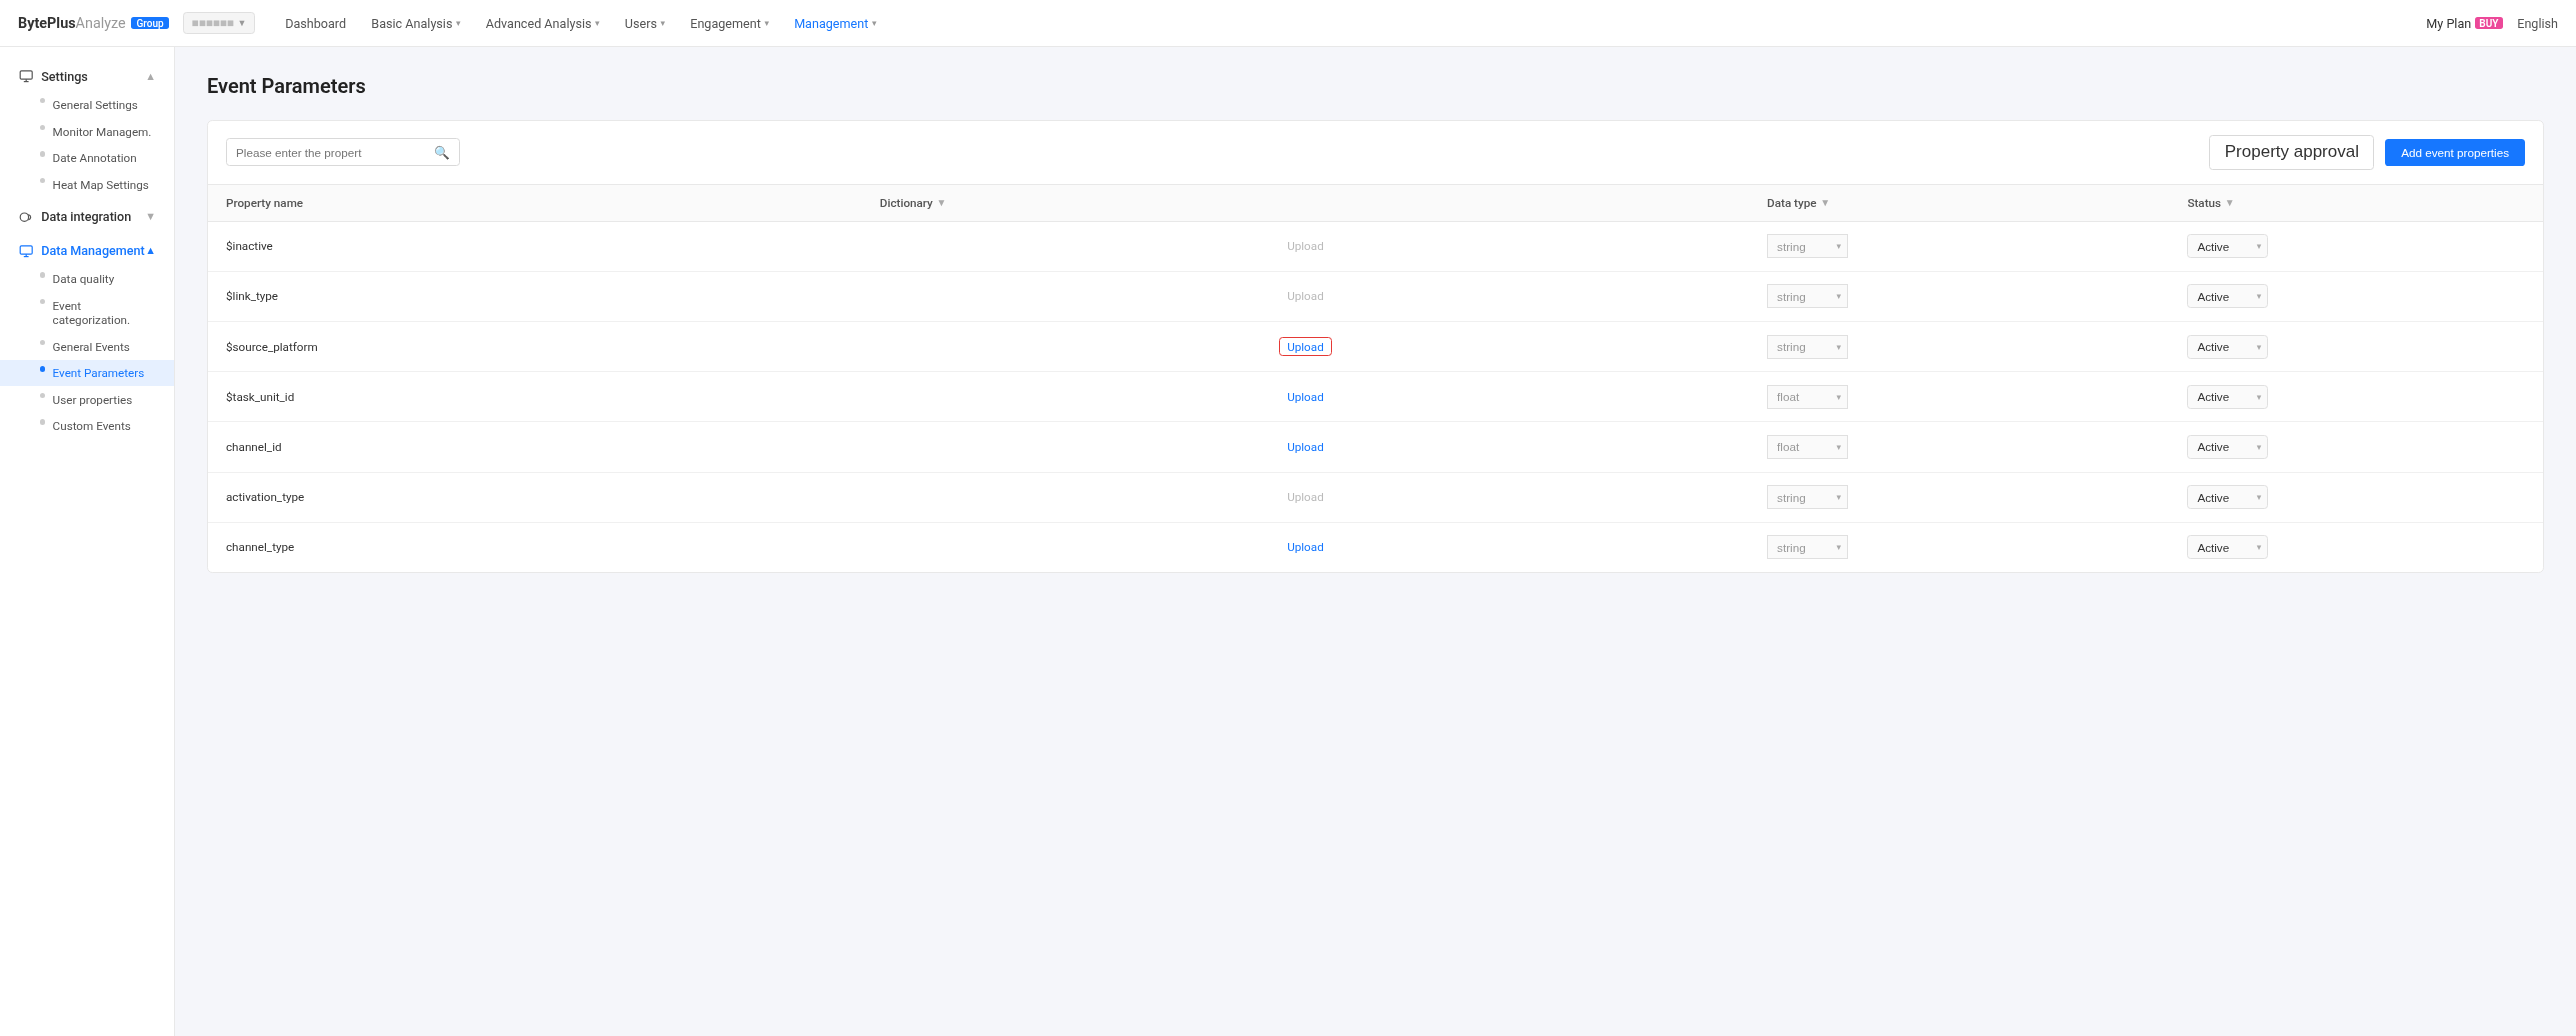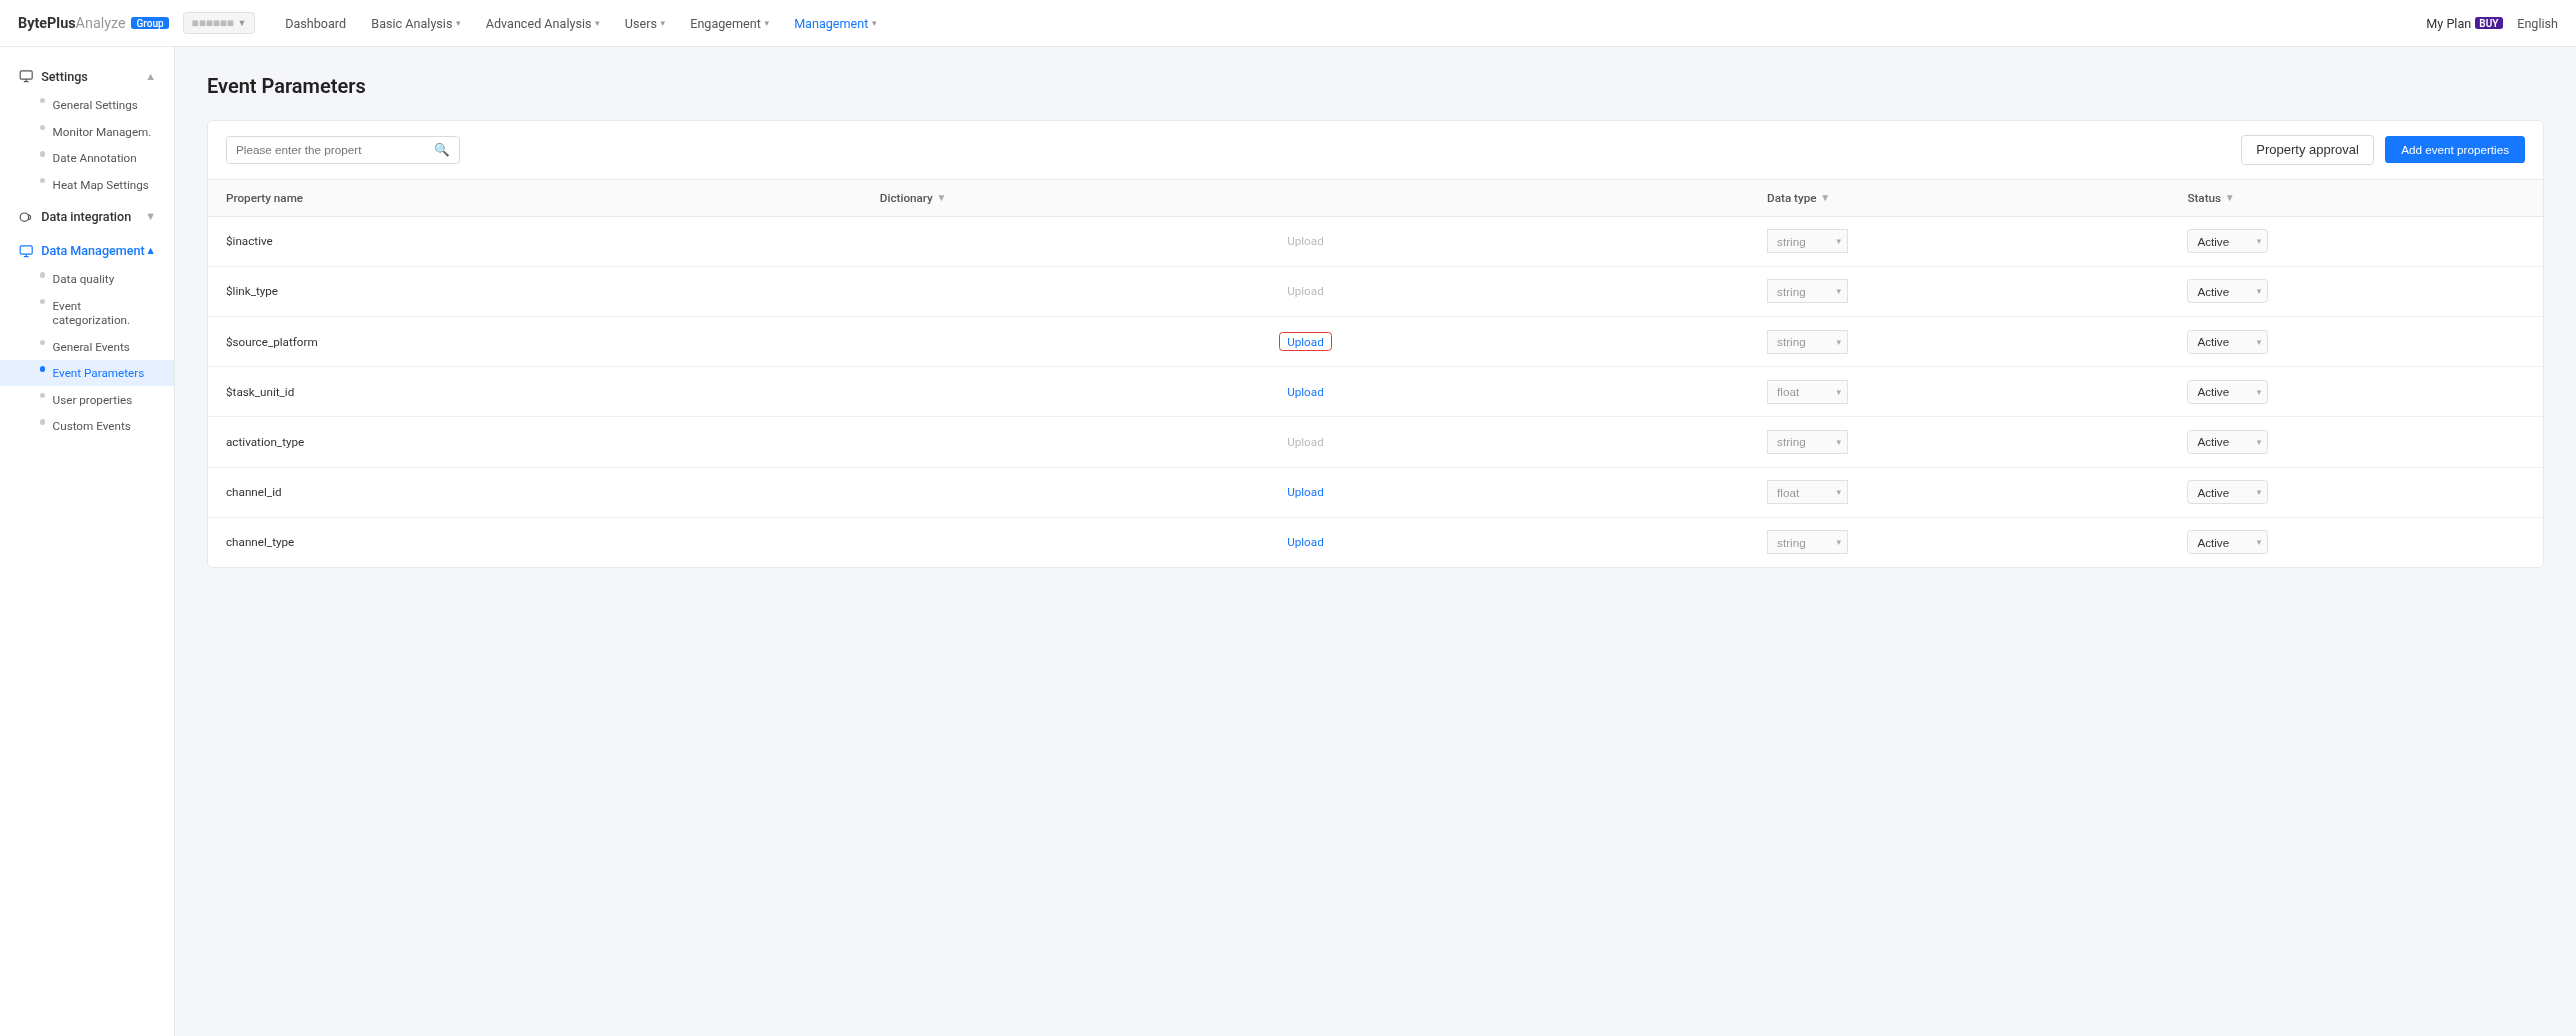--- a/index.html
+++ b/index.html
@@ -71,21 +71,21 @@
       gap: 14.4px;
       margin-left: auto;
     }
     .my-plan {
       display: flex;
       align-items: center;
       gap: 3.6px;
       cursor: pointer;
     }
     .buy-badge {
-      background: #4c1d95;
+      background: #ec4899;
       color: #fff;
       font-size: 10px;
       padding: 0.9px 4.5px;
       border-radius: 2.7px;
       font-weight: 600;
     }
     .chevron-down { font-size: 9px; color: #999; }
 
     
     .layout {
@@ -193,21 +193,21 @@
       align-items: center;
       gap: 10.8px;
     }
     .btn-outline {
       border: 0.9px solid #d9d9d9;
       background: #fff;
       color: #333;
       padding: 6.3px 14.4px;
       border-radius: 3.6px;
       cursor: pointer;
-      font-size: 13px;
+      font-size: 17px;
     }
     .btn-primary {
       background: #1677ff;
       color: #fff;
       border: none;
       padding: 7.2px 16px;
       border-radius: 3.6px;
       cursor: pointer;
       font-size: 11.7px;
       font-weight: 500;
@@ -541,36 +541,36 @@
               <td><div class="select-wrapper">
                   <select class="data-type-select"><option>float</option></select>
                   <span class="select-arrow">▾</span>
                 </div></td>
               <td><div class="select-wrapper">
                   <select class="status-select"><option>Active</option></select>
                   <span class="select-arrow">▾</span>
                 </div></td>
             </tr>
             <tr>
+              <td style="font-weight: 400;">channel_id</td>
+              <td style="text-align: center;"><span class="upload-link">Upload</span></td>
+              <td><div class="select-wrapper">
+                  <select class="data-type-select"><option>float</option></select>
+                  <span class="select-arrow">▾</span>
+                </div></td>
+              <td><div class="select-wrapper">
+                  <select class="status-select"><option>Active</option></select>
+                  <span class="select-arrow">▾</span>
+                </div></td>
+            </tr>
+            <tr>
               <td style="font-weight: 400;">activation_type</td>
               <td style="text-align: center;"><span class="upload-text">Upload</span></td>
               <td><div class="select-wrapper">
                   <select class="data-type-select"><option>string</option></select>
-                  <span class="select-arrow">▾</span>
-                </div></td>
-              <td><div class="select-wrapper">
-                  <select class="status-select"><option>Active</option></select>
-                  <span class="select-arrow">▾</span>
-                </div></td>
-            </tr>
-            <tr>
-              <td style="font-weight: 400;">channel_id</td>
-              <td style="text-align: center;"><span class="upload-link">Upload</span></td>
-              <td><div class="select-wrapper">
-                  <select class="data-type-select"><option>float</option></select>
                   <span class="select-arrow">▾</span>
                 </div></td>
               <td><div class="select-wrapper">
                   <select class="status-select"><option>Active</option></select>
                   <span class="select-arrow">▾</span>
                 </div></td>
             </tr>
             <tr>
               <td style="font-weight: 400;">channel_type</td>
               <td style="text-align: center;"><span class="upload-link">Upload</span></td>

